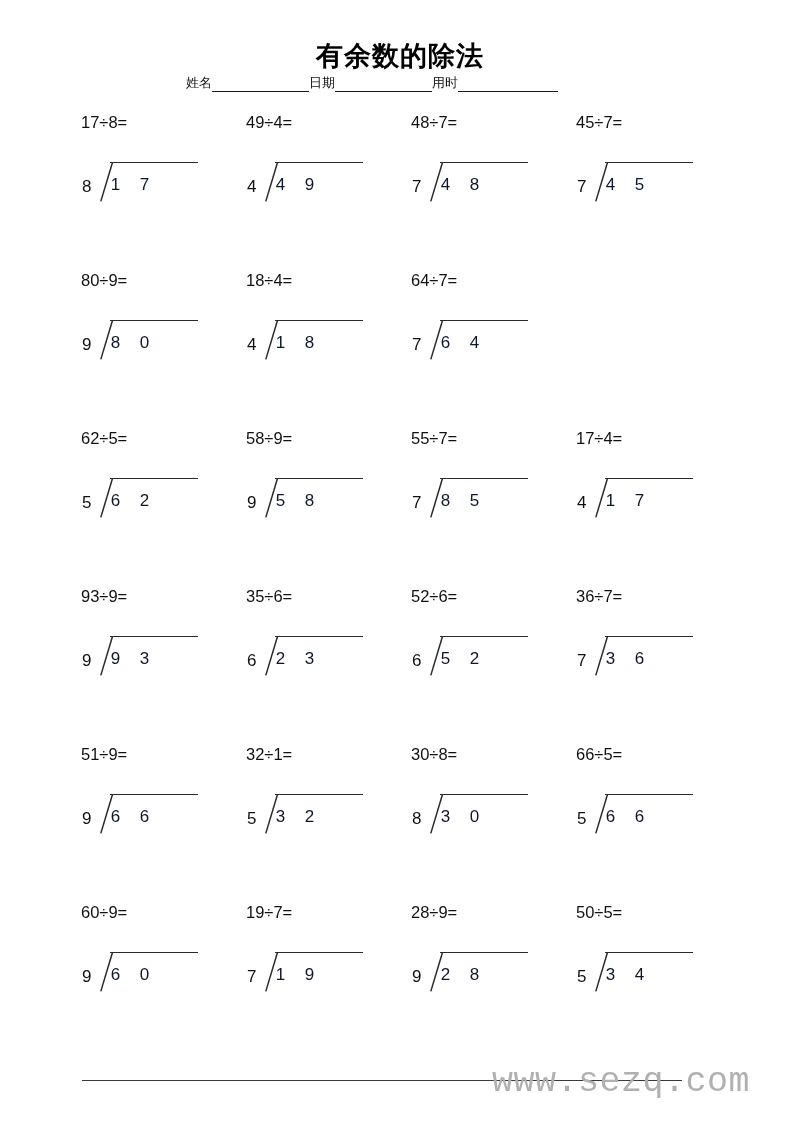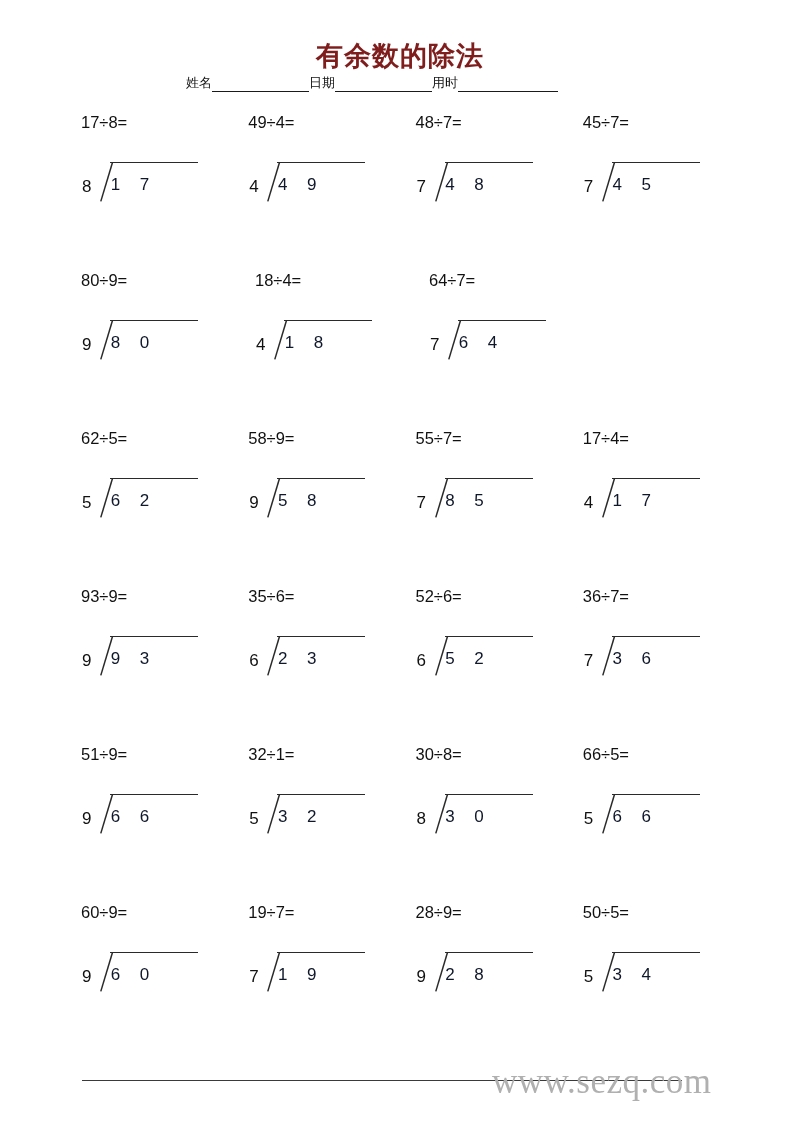--- a/index.html
+++ b/index.html
@@ -19,21 +19,21 @@
   
   .worksheet-title {
     position: absolute;
     top: 20px;
     left: 0;
     width: 800px;
     text-align: center;
     font-size: 27px;
     font-weight: bold;
     letter-spacing: 1px;
-    color: #7f1d1d;
+    color: #000000;
   }
 
   
   .header-row {
     position: absolute;
     top: 74px;
     left: 186px;
     width: 440px;
     display: flex;
     align-items: flex-end;
@@ -61,21 +61,20 @@
   
   .problem-grid {
     position: absolute;
     top: 112px;
     left: 78px;
     width: 660px;
   }
   .problem-row {
     display: flex;
     height: 158px;
-    gap: 9px;
   }
   .problem-cell {
     width: 165px;
     position: relative;
   }
 
   .inline-expression {
     position: absolute;
     top: 0;
     left: 3px;
@@ -148,21 +147,21 @@
     border-top: 1.3px solid #3a3a3a;
   }
   .watermark {
     position: absolute;
     left: 492px;
     top: 1062px;
     font-size: 35px;
     line-height: 40px;
     color: #b0b0b0;
     letter-spacing: 0.5px;
-    font-family: Liberation Serif, serif;
+    font-family: Liberation Mono, monospace;
     white-space: nowrap;
   }
 </style>
 </head>
 <body>
 
 <h1 class="worksheet-title">有余数的除法</h1>
 
 <div class="header-row">
   <span class="header-field">

